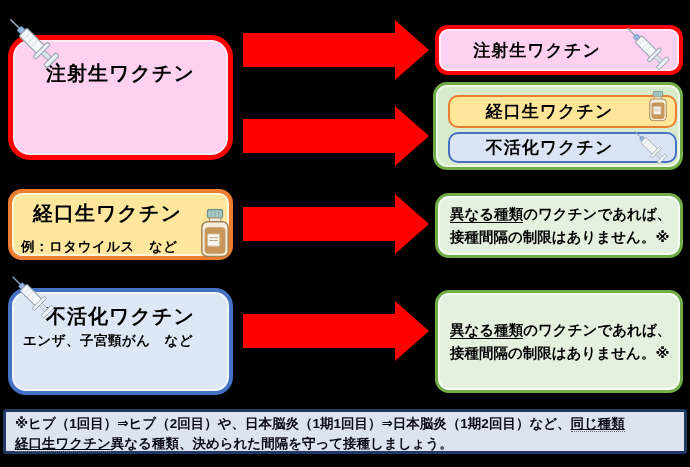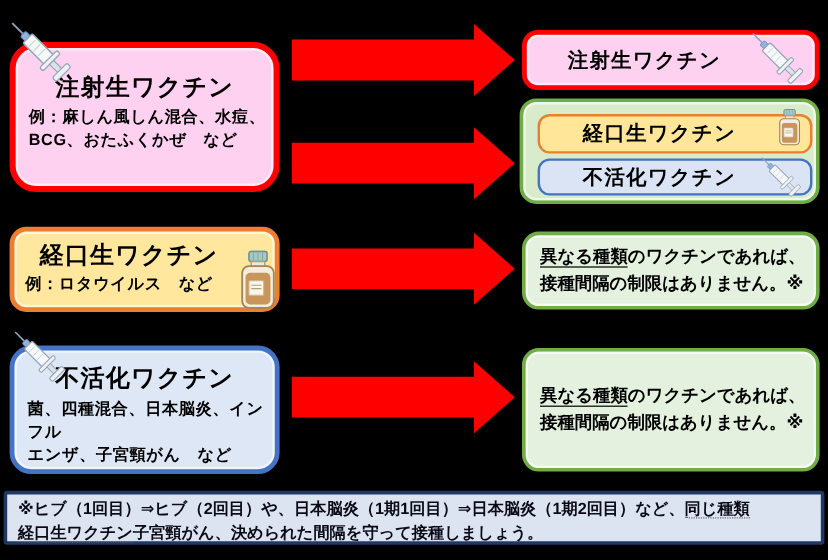--- a/index.html
+++ b/index.html
@@ -28,21 +28,21 @@
     text-align:center;font-weight:bold;font-size:20px;line-height:1.15;
     letter-spacing:1px;
   }
   .pinkL .boxTitle{margin-top:22px;}
   .orangeL .boxTitle{margin-top:9px;padding-right:26px;}
   .blueL .boxTitle{margin-top:13px;}
   .exLines{
     font-weight:bold;font-size:13.5px;line-height:1.42;margin-top:3px;
     padding-left:11px;letter-spacing:.5px;
   }
-  .orangeL .exLines{padding-left:9px;margin-top:2px;}
+  .orangeL .exLines{padding-left:9px;margin-top:12px;}
   
   .pinkR{
     left:435px;top:25px;width:248px;height:50px;
     background:#FFD1F0;border:4px solid #FF0000;border-radius:13px;
     box-shadow:inset 0 0 0 2px rgba(255,255,255,.55);
     display:flex;align-items:center;justify-content:center;
   }
   .pinkR .rLabel{padding-right:44px;}
   .greenWrap{
     left:433px;top:82px;width:250px;height:88px;
@@ -73,21 +73,21 @@
   .u-solid{border-bottom:1.5px solid #000;}
   
   .arrow{position:absolute;left:243px;width:186px;height:60px;}
   
   .footnote{
     left:3px;top:409px;width:684px;height:45px;
     background:#DCE4F2;border:3px solid #203864;border-radius:3px;
     font-weight:bold;font-size:13.5px;line-height:1.5;
     padding:2px 0 0 9px;color:#0a0a14;
   }
-  .u-dot{border-bottom:1.5px dotted #6a6a6a;}
+  .u-dot{border-bottom:1.5px dotted #6a6a6a;text-decoration:underline;}
   
   .icon{position:absolute;}
   .rot45{transform:rotate(45deg);}
   svg{display:block;width:100%;height:100%;}
 </style>
 </head>
 <body>
 
 <div class="stage">
 
@@ -117,24 +117,20 @@
         <line x1="11" y1="34" x2="20" y2="34" stroke="#b0a183" stroke-width="1"></line>
       </symbol>
       <symbol id="redarrow" viewBox="0 0 186 60">
         <polygon points="0,13 152,13 152,0 186,30 152,60 152,47 0,47" fill="#FF0000"></polygon>
       </symbol>
     </defs>
   </svg>
 
   <div class="box pinkL">
     <div class="boxTitle">注射生ワクチン</div>
-    <div class="exLines">
-      <div>例：麻しん風しん混合、水痘、</div>
-      <div>BCG、おたふくかぜ　など</div>
-    </div>
   </div>
   <div class="icon rot45" style="left:0;top:26px;width:66px;height:32px;">
     <svg viewBox="0 0 84 40">
         <use href="#syringe"></use>
       </svg>
   </div>
 
   <div class="box orangeL">
     <div class="boxTitle">経口生ワクチン</div>
     <div class="exLines">
@@ -143,21 +139,20 @@
   </div>
   <div class="icon" style="left:199px;top:208px;width:32px;height:50px;">
     <svg viewBox="0 0 34 52">
         <use href="#bottle"></use>
       </svg>
   </div>
 
   <div class="box blueL">
     <div class="boxTitle">不活化ワクチン</div>
     <div class="exLines">
-      <div>菌、四種混合、日本脳炎、インフル</div>
       <div>エンザ、子宮頸がん　など</div>
     </div>
   </div>
   <div class="icon rot45" style="left:4px;top:282px;width:56px;height:28px;">
     <svg viewBox="0 0 84 40">
         <use href="#syringe"></use>
       </svg>
   </div>
 
   <div class="arrow" style="top:20px;">
@@ -213,16 +208,16 @@
     <div>接種間隔の制限はありません。※</div>
   </div>
 
   <div class="box greenMsg greenMsg2">
     <div><span class="u-solid">異なる種類</span><span>のワクチンであれば、</span></div>
     <div>接種間隔の制限はありません。※</div>
   </div>
 
   <div class="box footnote">
     <div><span>※ヒブ（1回目）⇒ヒブ（2回目）や、日本脳炎（1期1回目）⇒日本脳炎（1期2回目）など、</span><span class="u-dot">同じ種類</span></div>
-    <div><span class="u-dot">経口生ワクチン</span><span>子宮頸がん、決められた間隔を守って接種しましょう。</span></div>
+    <div><span class="u-dot">経口生ワクチン</span><span>異なる種類、決められた間隔を守って接種しましょう。</span></div>
   </div>
 
 </div>
 
 </body></html>

